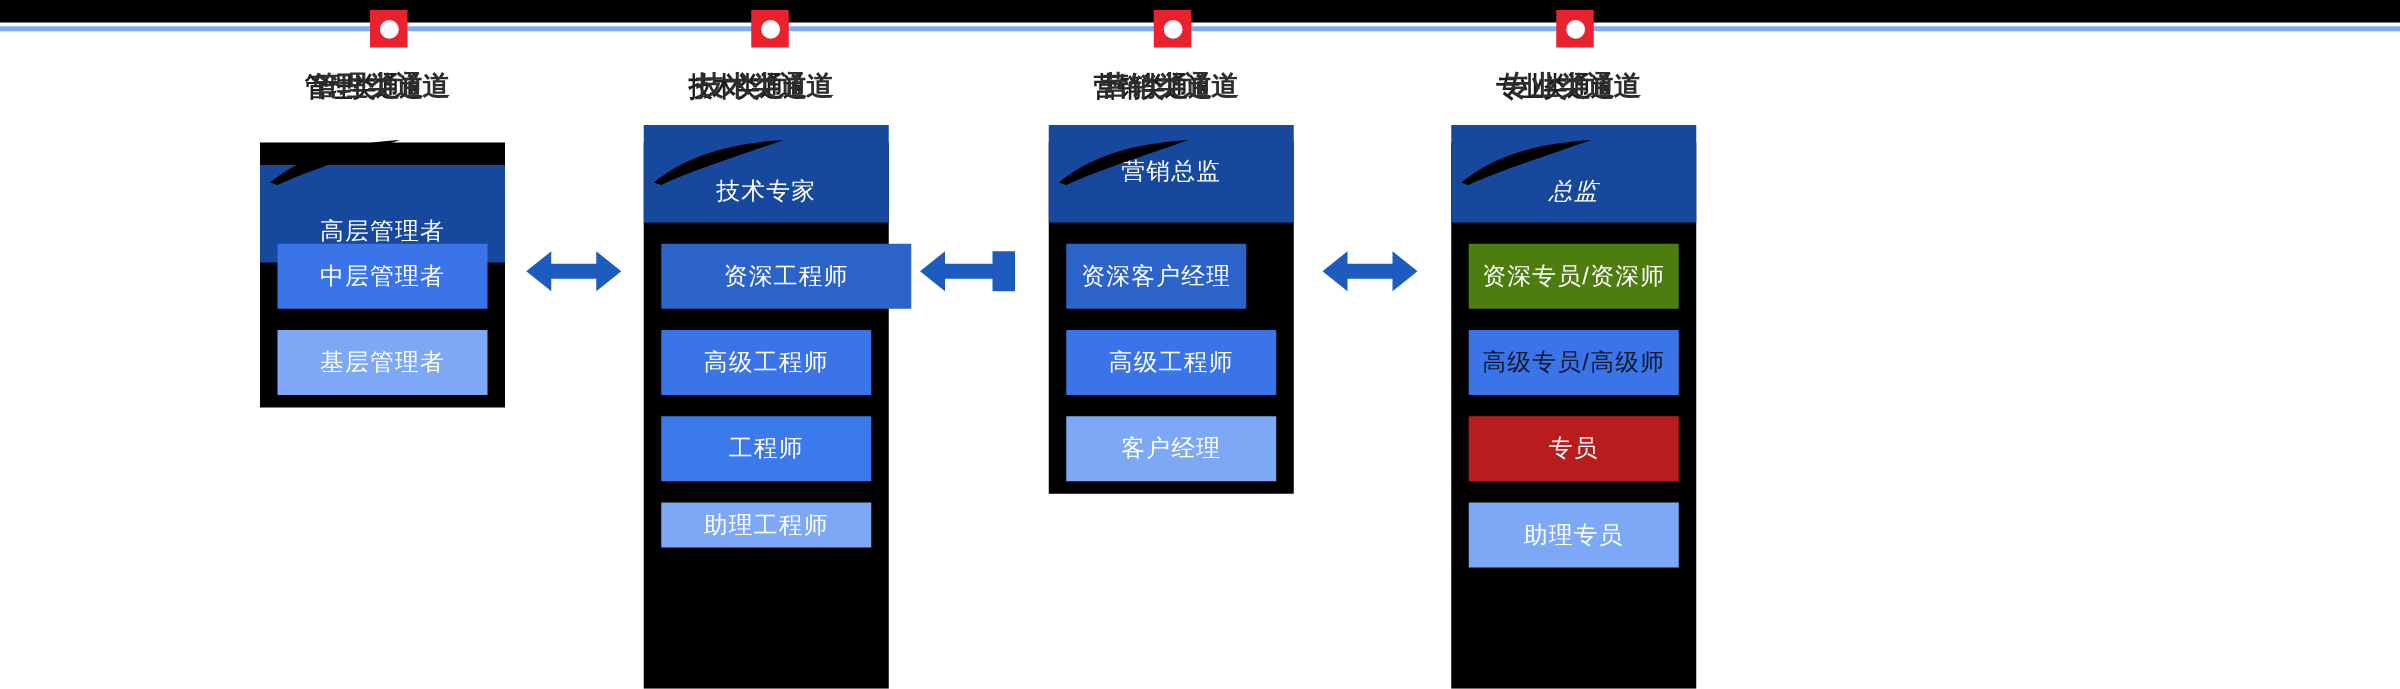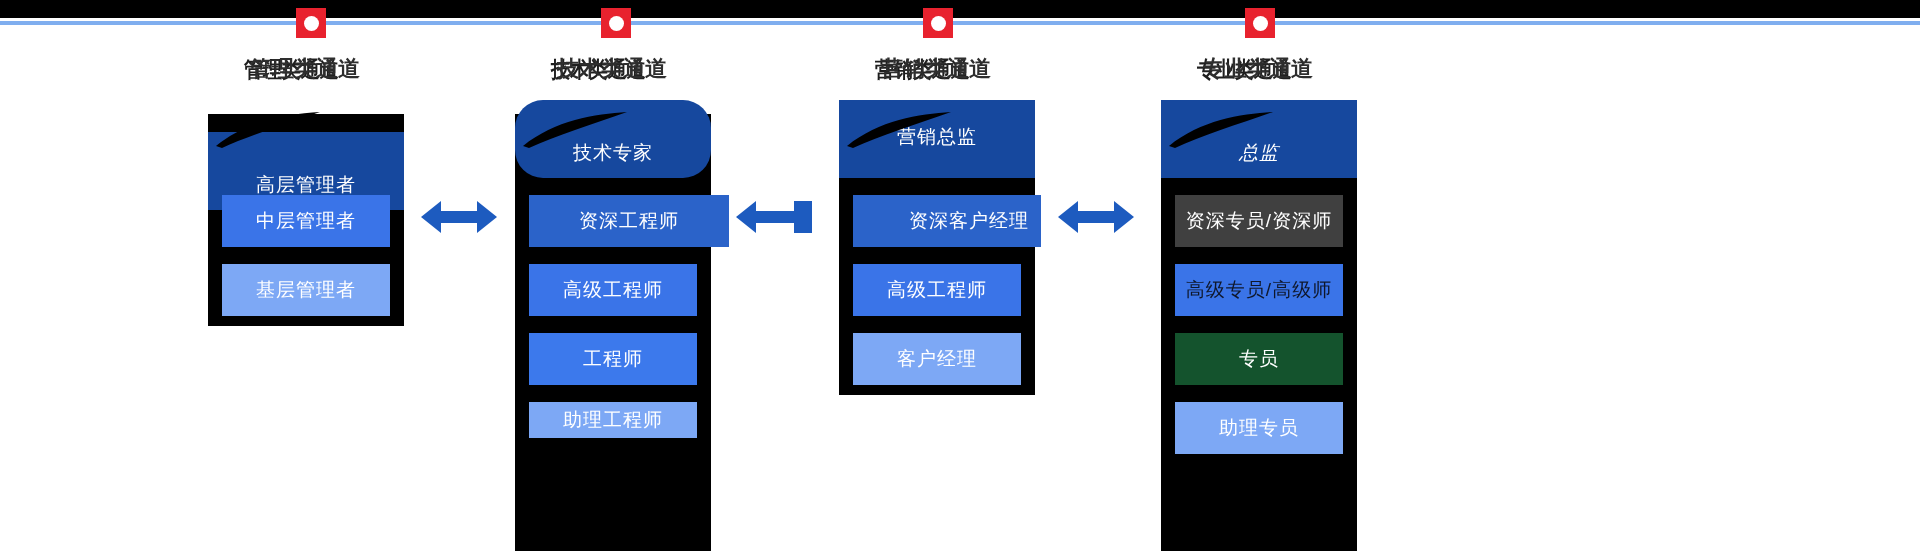--- a/index.html
+++ b/index.html
@@ -99,21 +99,21 @@
         </div>
         <div class="box" style="left: 222px; top: 264px; width: 168px; height: 52px; background: rgb(125, 168, 245); color: rgb(255, 255, 255);">
           <span>基层管理者</span>
         </div>
         <svg class="swoosh" width="196" height="46" style="left: 208px; top: 108px;">
           <path d="M8 38 C 40 12, 80 6, 112 4 C 78 16, 40 28, 14 40 Z" fill="#000000"></path>
         </svg>
       </div>
       <div class="column">
         <div class="frame" style="left: 515px; top: 114px; width: 196px; height: 437px; background: rgb(0, 0, 0);"></div>
-        <div class="box" style="left: 515px; top: 100px; width: 196px; height: 78px; background: rgb(22, 72, 158); color: rgb(255, 255, 255); align-items: flex-end; padding-bottom: 12px; box-sizing: border-box; border-radius: 28px;">
+        <div class="box" style="left: 515px; top: 100px; width: 196px; height: 78px; background: rgb(22, 72, 158); color: rgb(255, 255, 255); align-items: flex-end; padding-bottom: 12px; box-sizing: border-box;">
           <span>技术专家</span>
         </div>
         <div class="box" style="left: 529px; top: 195px; width: 200px; height: 52px; background: rgb(43, 99, 201); color: rgb(255, 255, 255);">
           <span>资深工程师</span>
         </div>
         <div class="box" style="left: 529px; top: 264px; width: 168px; height: 52px; background: rgb(58, 116, 232); color: rgb(255, 255, 255);">
           <span>高级工程师</span>
         </div>
         <div class="box" style="left: 529px; top: 333px; width: 168px; height: 52px; background: rgb(60, 121, 236); color: rgb(255, 255, 255);">
           <span>工程师</span>
@@ -123,45 +123,45 @@
         </div>
         <svg class="swoosh" width="196" height="46" style="left: 515px; top: 108px;">
           <path d="M8 38 C 40 12, 80 6, 112 4 C 78 16, 40 28, 14 40 Z" fill="#000000"></path>
         </svg>
       </div>
       <div class="column">
         <div class="frame" style="left: 839px; top: 114px; width: 196px; height: 281px; background: rgb(0, 0, 0);"></div>
         <div class="box" style="left: 839px; top: 100px; width: 196px; height: 78px; background: rgb(22, 72, 158); color: rgb(255, 255, 255); align-items: flex-end; padding-bottom: 28px; box-sizing: border-box;">
           <span>营销总监</span>
         </div>
-        <div class="box" style="left: 853px; top: 195px; width: 144px; height: 52px; background: rgb(43, 99, 201); color: rgb(255, 255, 255); padding-left: 44px;">
+        <div class="box" style="left: 853px; top: 195px; width: 144px; height: 52px; background: rgb(43, 99, 201); color: rgb(255, 255, 255);">
           <span>资深客户经理</span>
         </div>
         <div class="box" style="left: 853px; top: 264px; width: 168px; height: 52px; background: rgb(58, 116, 232); color: rgb(255, 255, 255);">
           <span>高级工程师</span>
         </div>
         <div class="box" style="left: 853px; top: 333px; width: 168px; height: 52px; background: rgb(125, 168, 245); color: rgb(255, 255, 255);">
           <span>客户经理</span>
         </div>
         <svg class="swoosh" width="196" height="46" style="left: 839px; top: 108px;">
           <path d="M8 38 C 40 12, 80 6, 112 4 C 78 16, 40 28, 14 40 Z" fill="#000000"></path>
         </svg>
       </div>
       <div class="column">
         <div class="frame" style="left: 1161px; top: 114px; width: 196px; height: 437px; background: rgb(0, 0, 0);"></div>
         <div class="box" style="left: 1161px; top: 100px; width: 196px; height: 78px; background: rgb(22, 72, 158); color: rgb(255, 255, 255); align-items: flex-end; padding-bottom: 12px; box-sizing: border-box; font-style: italic;">
           <span>总监</span>
         </div>
-        <div class="box" style="left: 1175px; top: 195px; width: 168px; height: 52px; background: #404040; color: rgb(255, 255, 255);">
+        <div class="box" style="left: 1175px; top: 195px; width: 168px; height: 52px; background: #4d7c0f; color: rgb(255, 255, 255);">
           <span>资深专员/资深师</span>
         </div>
         <div class="box" style="left: 1175px; top: 264px; width: 168px; height: 52px; background: rgb(58, 116, 232); color: #0f172a;">
           <span>高级专员/高级师</span>
         </div>
-        <div class="box" style="left: 1175px; top: 333px; width: 168px; height: 52px; background: #14532d; color: rgb(255, 255, 255);">
+        <div class="box" style="left: 1175px; top: 333px; width: 168px; height: 52px; background: #b91c1c; color: rgb(255, 255, 255);">
           <span>专员</span>
         </div>
         <div class="box" style="left: 1175px; top: 402px; width: 168px; height: 52px; background: rgb(125, 168, 245); color: rgb(255, 255, 255);">
           <span>助理专员</span>
         </div>
         <svg class="swoosh" width="196" height="46" style="left: 1161px; top: 108px;">
           <path d="M8 38 C 40 12, 80 6, 112 4 C 78 16, 40 28, 14 40 Z" fill="#000000"></path>
         </svg>
       </div>
     </div>

